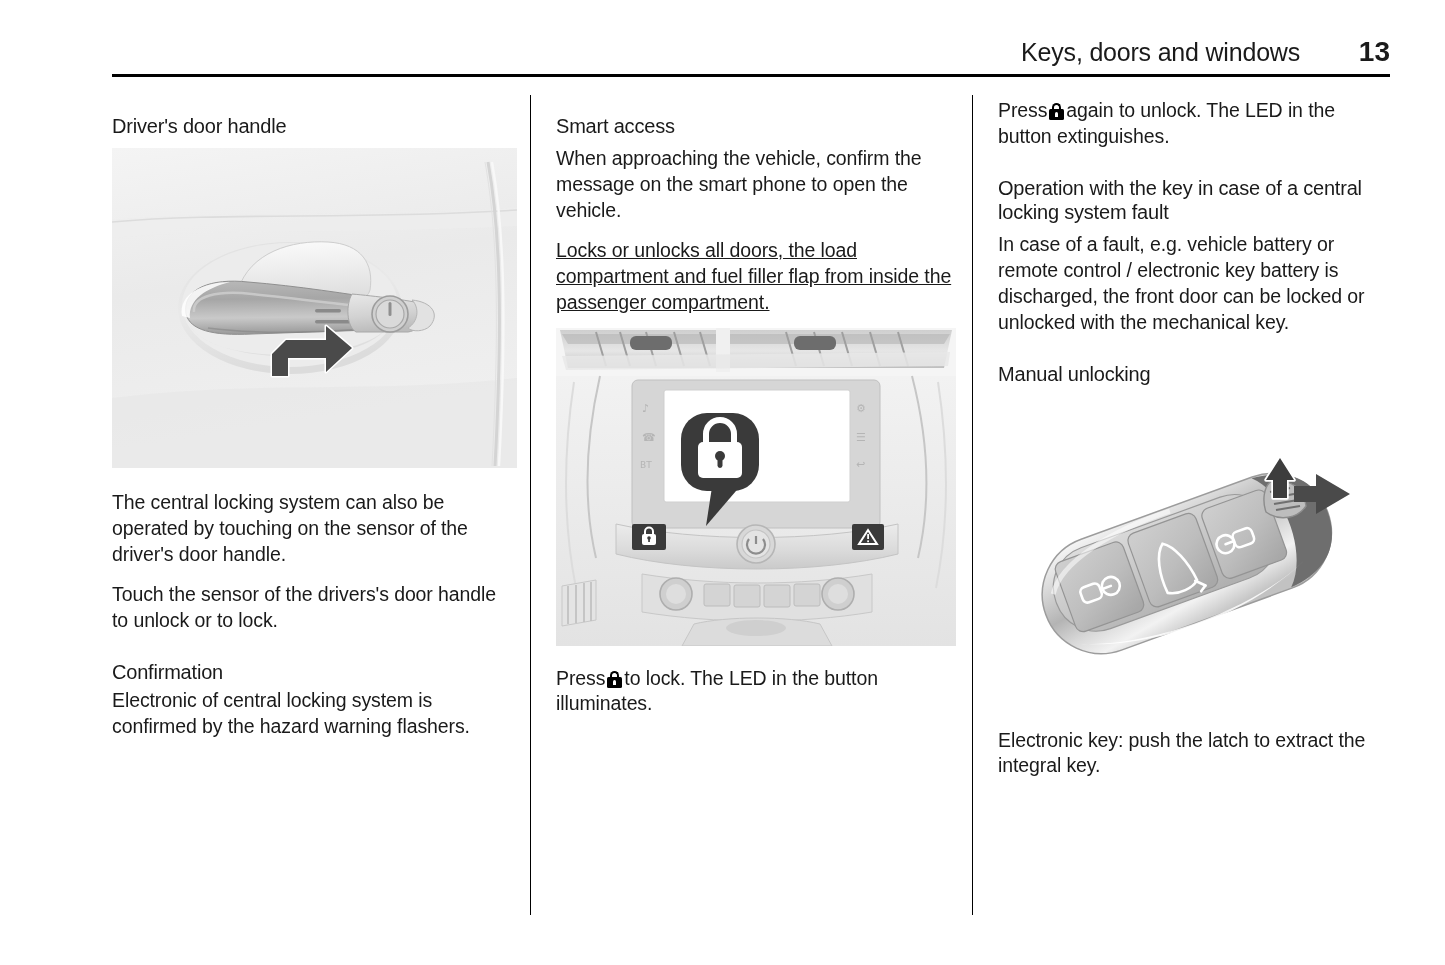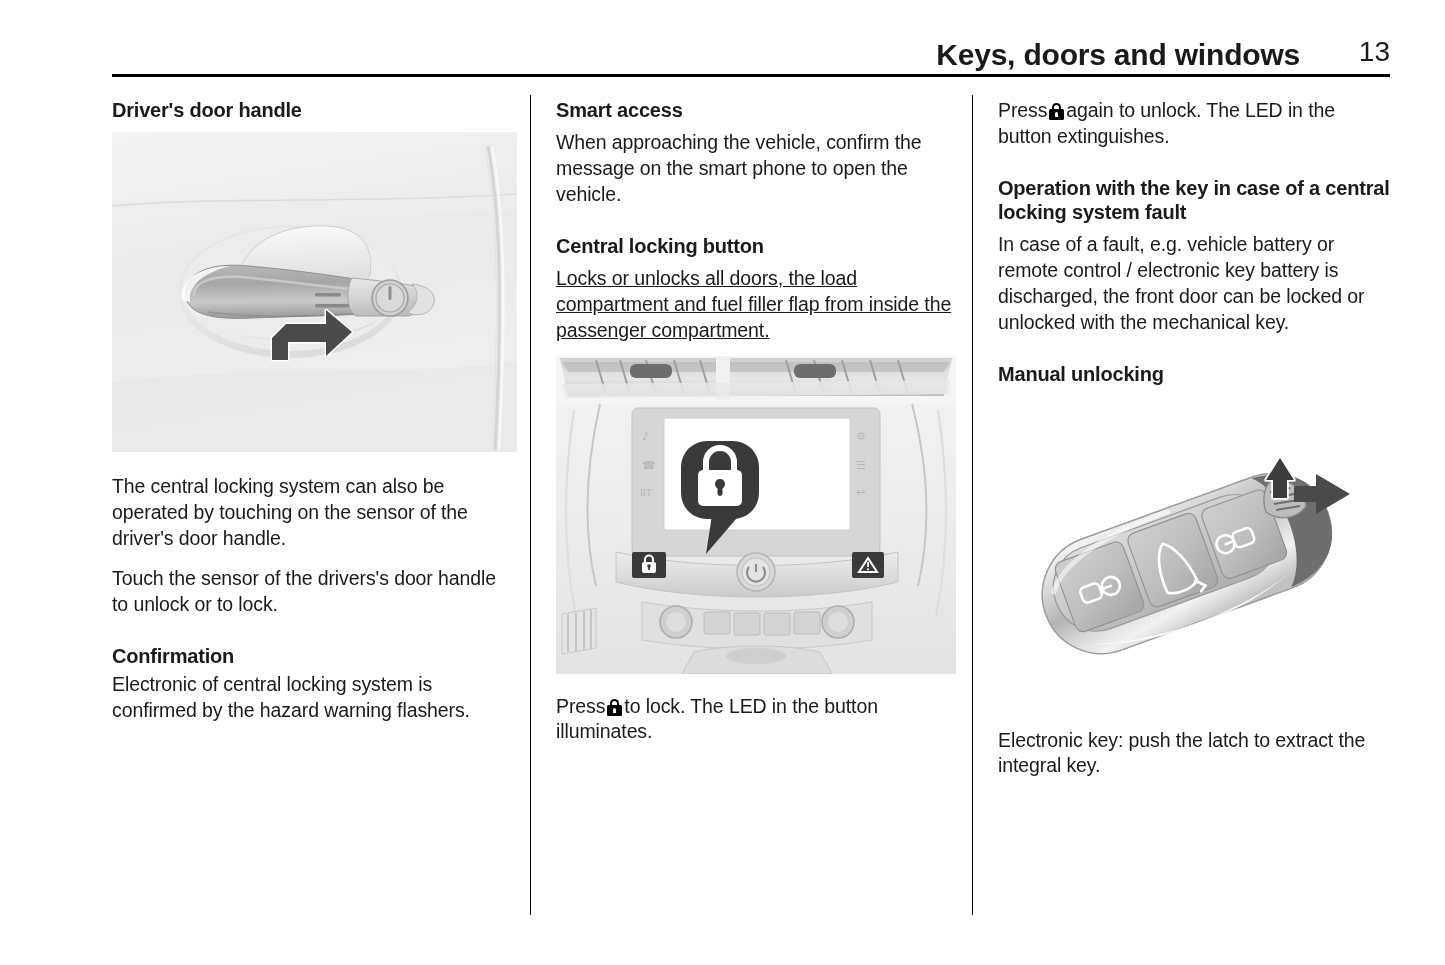--- a/index.html
+++ b/index.html
@@ -21,31 +21,31 @@
     position: absolute;
     left: 112px;
     top: 38px;
     width: 1278px;
     height: 42px;
   }
   #page-header .header-title {
     position: absolute;
     right: 90px;
     top: 0;
-    font-size: 30px;
-    font-weight: bold;
+    font-size: 25px;
+    font-weight: normal;
     letter-spacing: -0.2px;
     white-space: nowrap;
   }
   #page-header .header-pagenum {
     position: absolute;
     right: 0;
     top: -2px;
     font-size: 28px;
-    font-weight: normal;
+    font-weight: bold;
   }
   #header-rule {
     position: absolute;
     left: 112px;
     top: 74px;
     width: 1278px;
     height: 3px;
     background: #000;
   }
 
@@ -64,22 +64,22 @@
   .column {
     position: absolute;
     top: 98px;
   }
   #column-1 { left: 112px; width: 405px; }
   #column-2 { left: 556px; width: 400px; }
   #column-3 { left: 998px; width: 395px; }
 
   h2.sec-head {
     font-size: 20px;
-    font-weight: bold;
-    margin: 0 0 8px 0;
+    font-weight: normal;
+    margin: 16px 0 8px 0;
     line-height: 1.2;
     letter-spacing: -0.2px;
   }
   h2.sec-head.tight { margin-bottom: 4px; }
   h2.sec-head.spaced-top { margin-top: 26px; }
 
   p.body {
     font-size: 19.5px;
     line-height: 1.33;
     margin: 0 0 14px 0;
@@ -252,21 +252,20 @@
 
   <h2 class="sec-head tight spaced-top">Confirmation</h2>
   <p class="body last">Electronic of central locking system is confirmed by the hazard warning flashers.</p>
 </div>
 
 <div class="column" id="column-2">
 
   <h2 class="sec-head">Smart access</h2>
   <p class="body">When approaching the vehicle, confirm the message on the smart phone to open the vehicle.</p>
 
-  <h2 class="sec-head spaced-top">Central locking button</h2>
   <p class="body nogap">Locks or unlocks all doors, the load compartment and fuel filler flap from inside the passenger compartment.</p>
 
   <div class="figure" id="fig-dashboard">
     <svg width="400" height="318" viewBox="0 0 400 318" xmlns="http://www.w3.org/2000/svg">
       <defs>
         <linearGradient id="dashGrad" x1="0" y1="0" x2="0" y2="1">
           <stop offset="0%" stop-color="#f2f2f2"></stop>
           <stop offset="100%" stop-color="#e3e3e3"></stop>
         </linearGradient>
         <linearGradient id="ventGrad" x1="0" y1="0" x2="0" y2="1">

